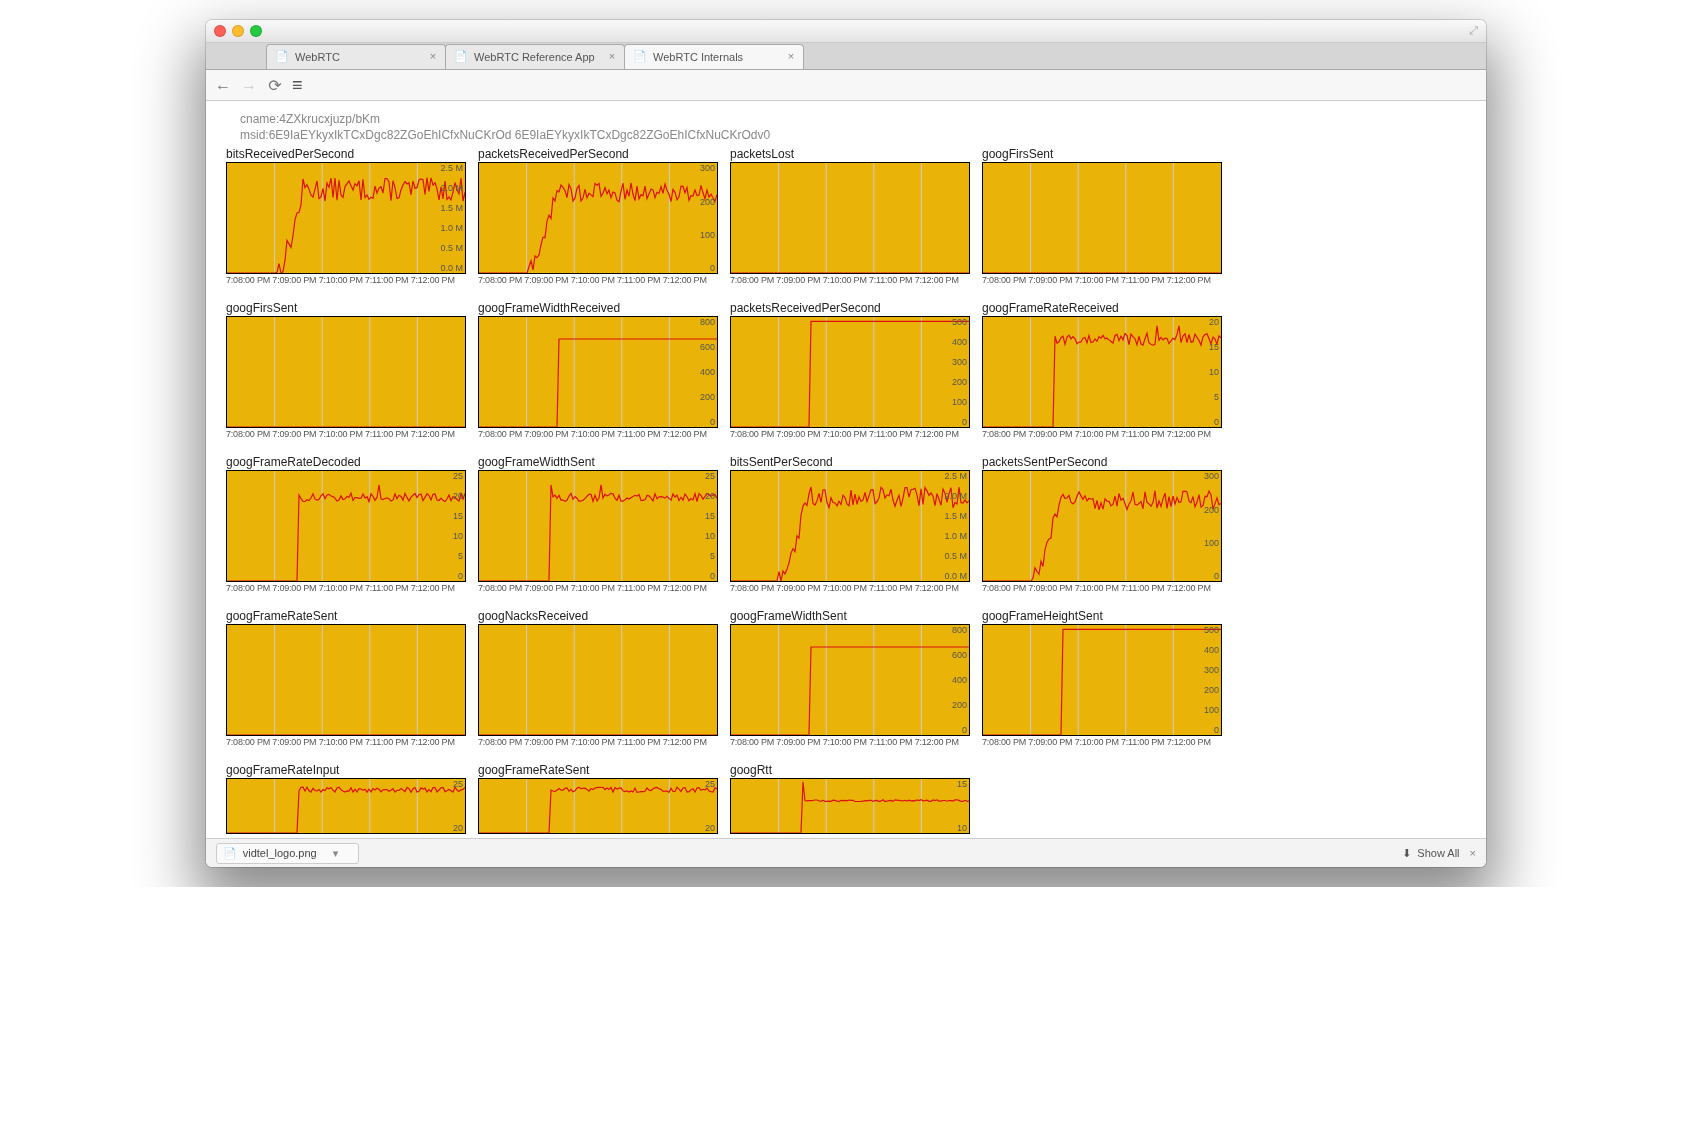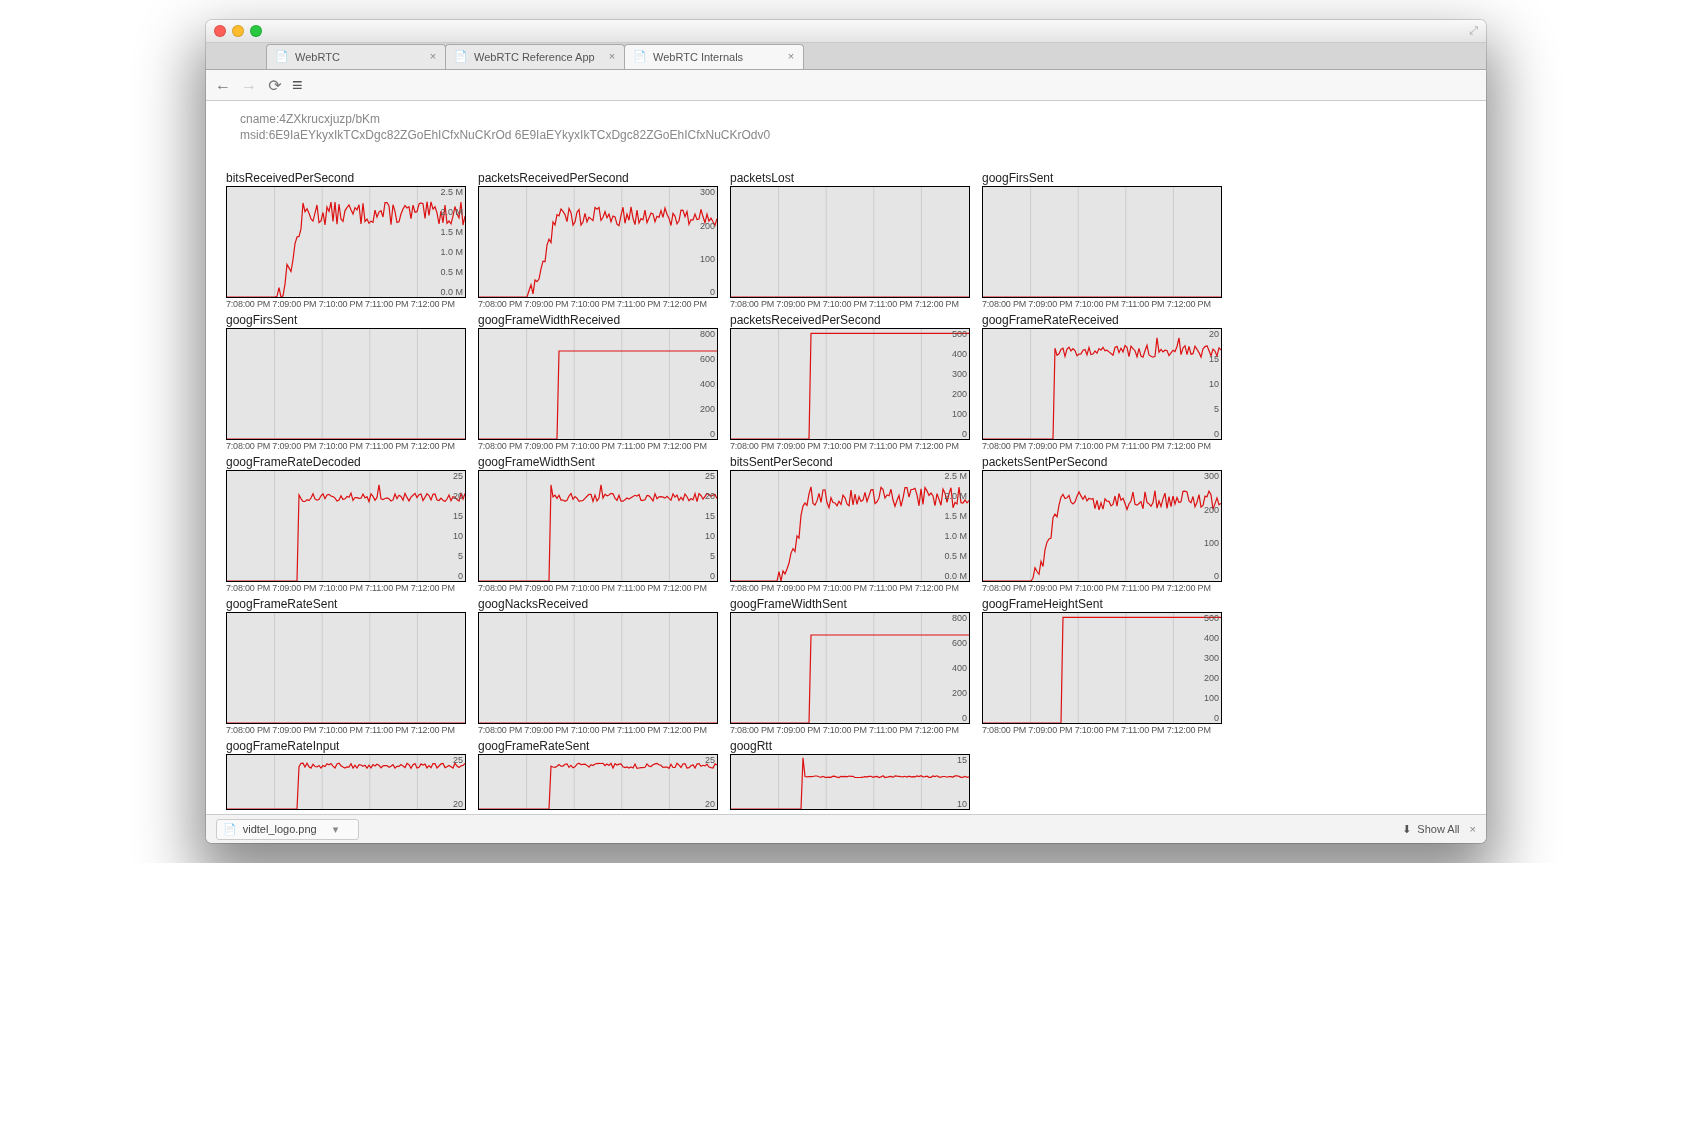--- a/index.html
+++ b/index.html
@@ -20,25 +20,25 @@
   .toolbar { height:30px; background:#f7f7f7; border-bottom:1px solid #ccc; display:flex; align-items:center; padding:0 8px; gap:8px;}
   .navbtn { color:#777; font-size:16px; width:18px; text-align:center;}
   .omnibox { flex:1; height:22px; border:1px solid #ccc; border-radius:3px; background:#fff; display:flex; align-items:center; padding:0 6px; gap:6px; font-size:13px; color:#333;}
   .omnibox .page-icon { width:14px;height:14px; border:1px solid #bbb; border-radius:2px; position:relative;}
   .omnibox .star { color:#bbb; font-size:14px; margin-left:4px;}
   .menu-icon { font-size:18px; color:#555;}
   
   .content { padding:8px 12px 4px 20px; overflow:hidden; }
   .section-title { font-weight:bold; font-size:12.5px; color:#000; }
   .disclosure { display:inline-block; transform:translateY(-1px); margin-right:3px;}
-  .meta { color:#888; font-size:12px; line-height:1.35; margin:2px 0 24px 14px;}
-  .grid { display:grid; grid-template-columns:repeat(4, 248px); gap:0 4px; }
+  .meta { color:#888; font-size:12px; line-height:1.35; margin:2px 0 0 14px;}
+  .grid { display:grid; grid-template-columns:repeat(4, 248px); gap:12px 4px; }
   .chart-cell {}
   .chart-title { font-size:12px; color:#222; font-weight:500; margin:4px 0 1px 0;}
-  .chart-box { width:238px; height:110px; border:1px solid #000; position:relative; background:#e5e5e5;}
+  .chart-box { width:238px; height:110px; border:1px solid #000; position:relative; background:#eab308;}
   .chart-box.short { height:54px; }
   .xlabels { font-size:9px; color:#555; letter-spacing:-0.2px; white-space:nowrap; margin-top:1px;}
   .ylab { position:absolute; right:2px; font-size:9px; color:#555; text-align:right; }
   
   .download-bar { height:28px; border-top:1px solid #ccc; background:#f3f3f3; display:flex; align-items:center; padding:0 10px; font-size:11px; color:#444; justify-content:space-between;}
   .dl-chip { display:flex; align-items:center; gap:6px; border:1px solid #ccc; border-radius:3px; padding:3px 20px 3px 6px; background:#fafafa;}
   .dl-chip .dd { color:#888; margin-left:10px;}
   .showall { display:flex; align-items:center; gap:6px; color:#555;}
   svg.plot { position:absolute; inset:0; width:100%; height:100%; }
   .plot .grid-line { stroke:#ccc; stroke-width:1; }

